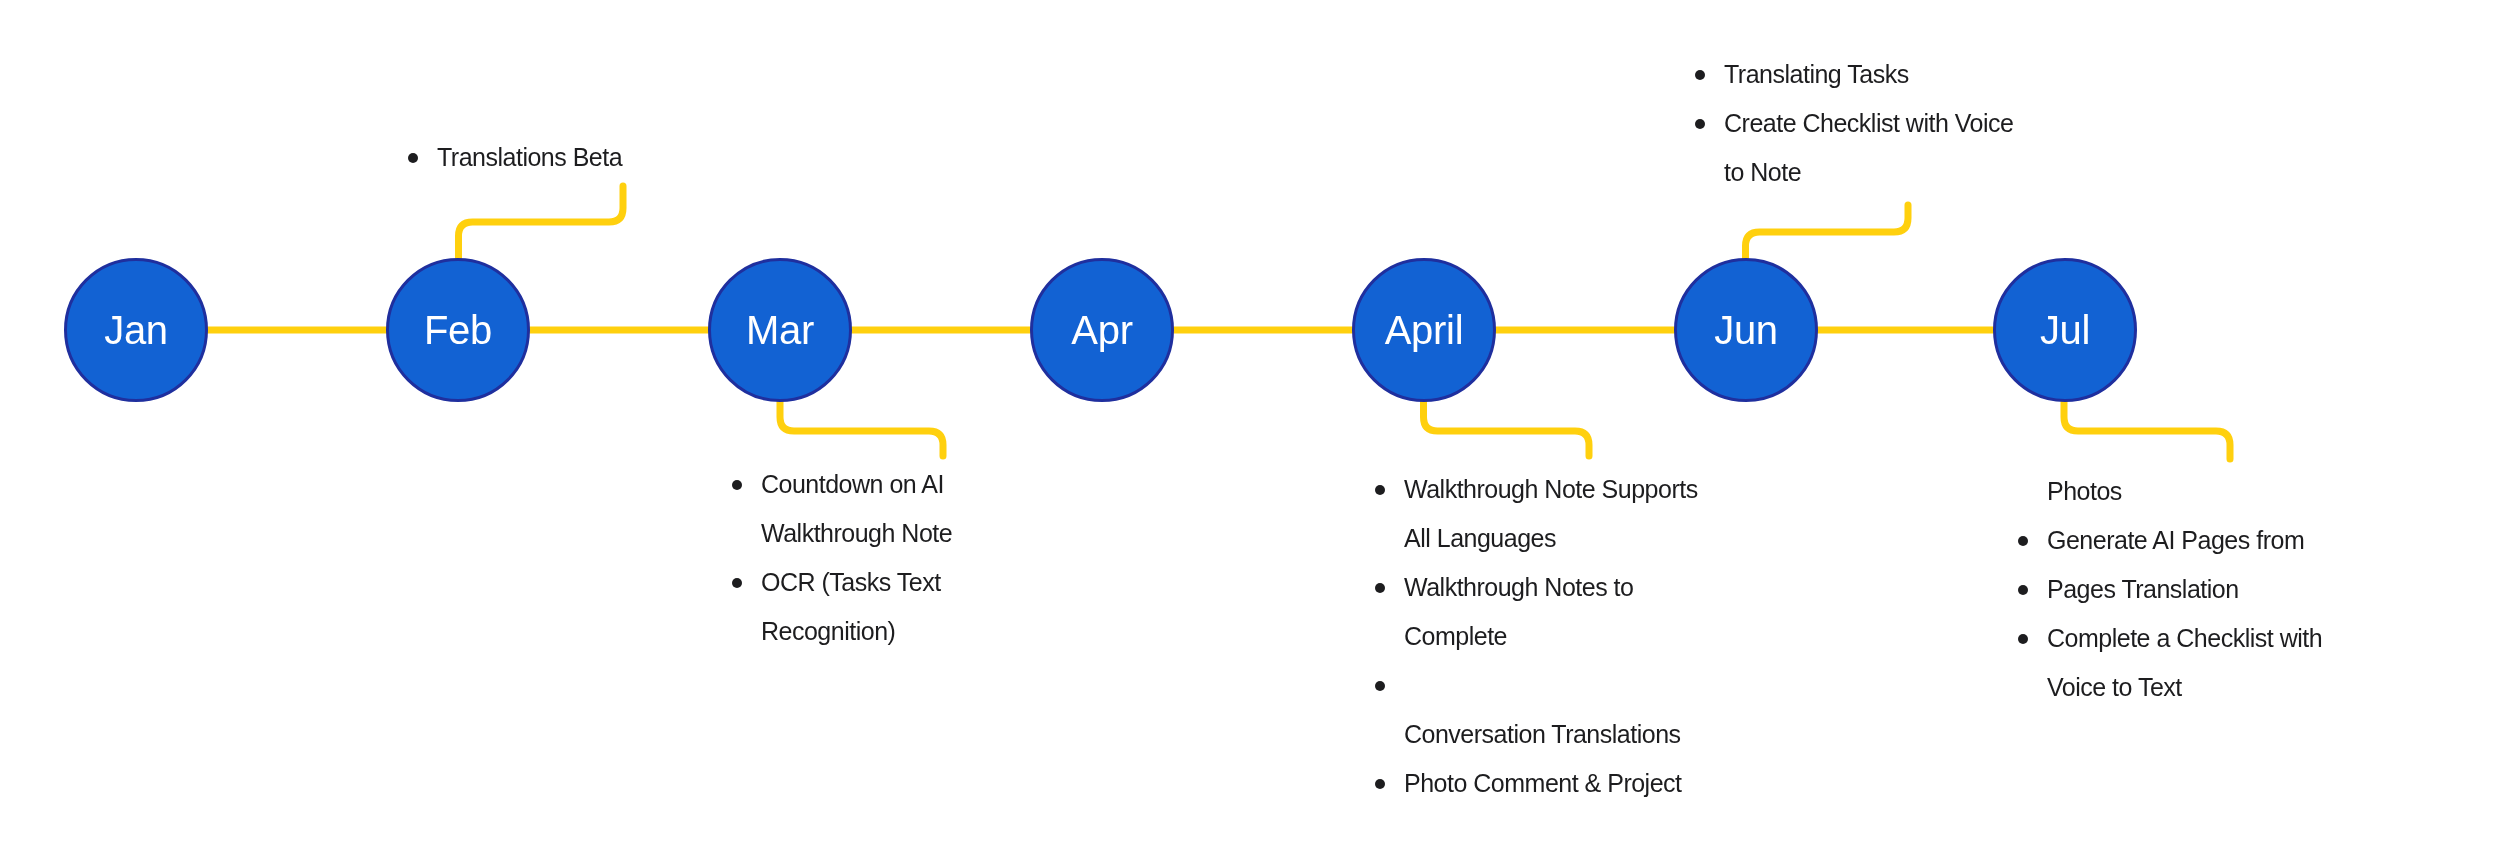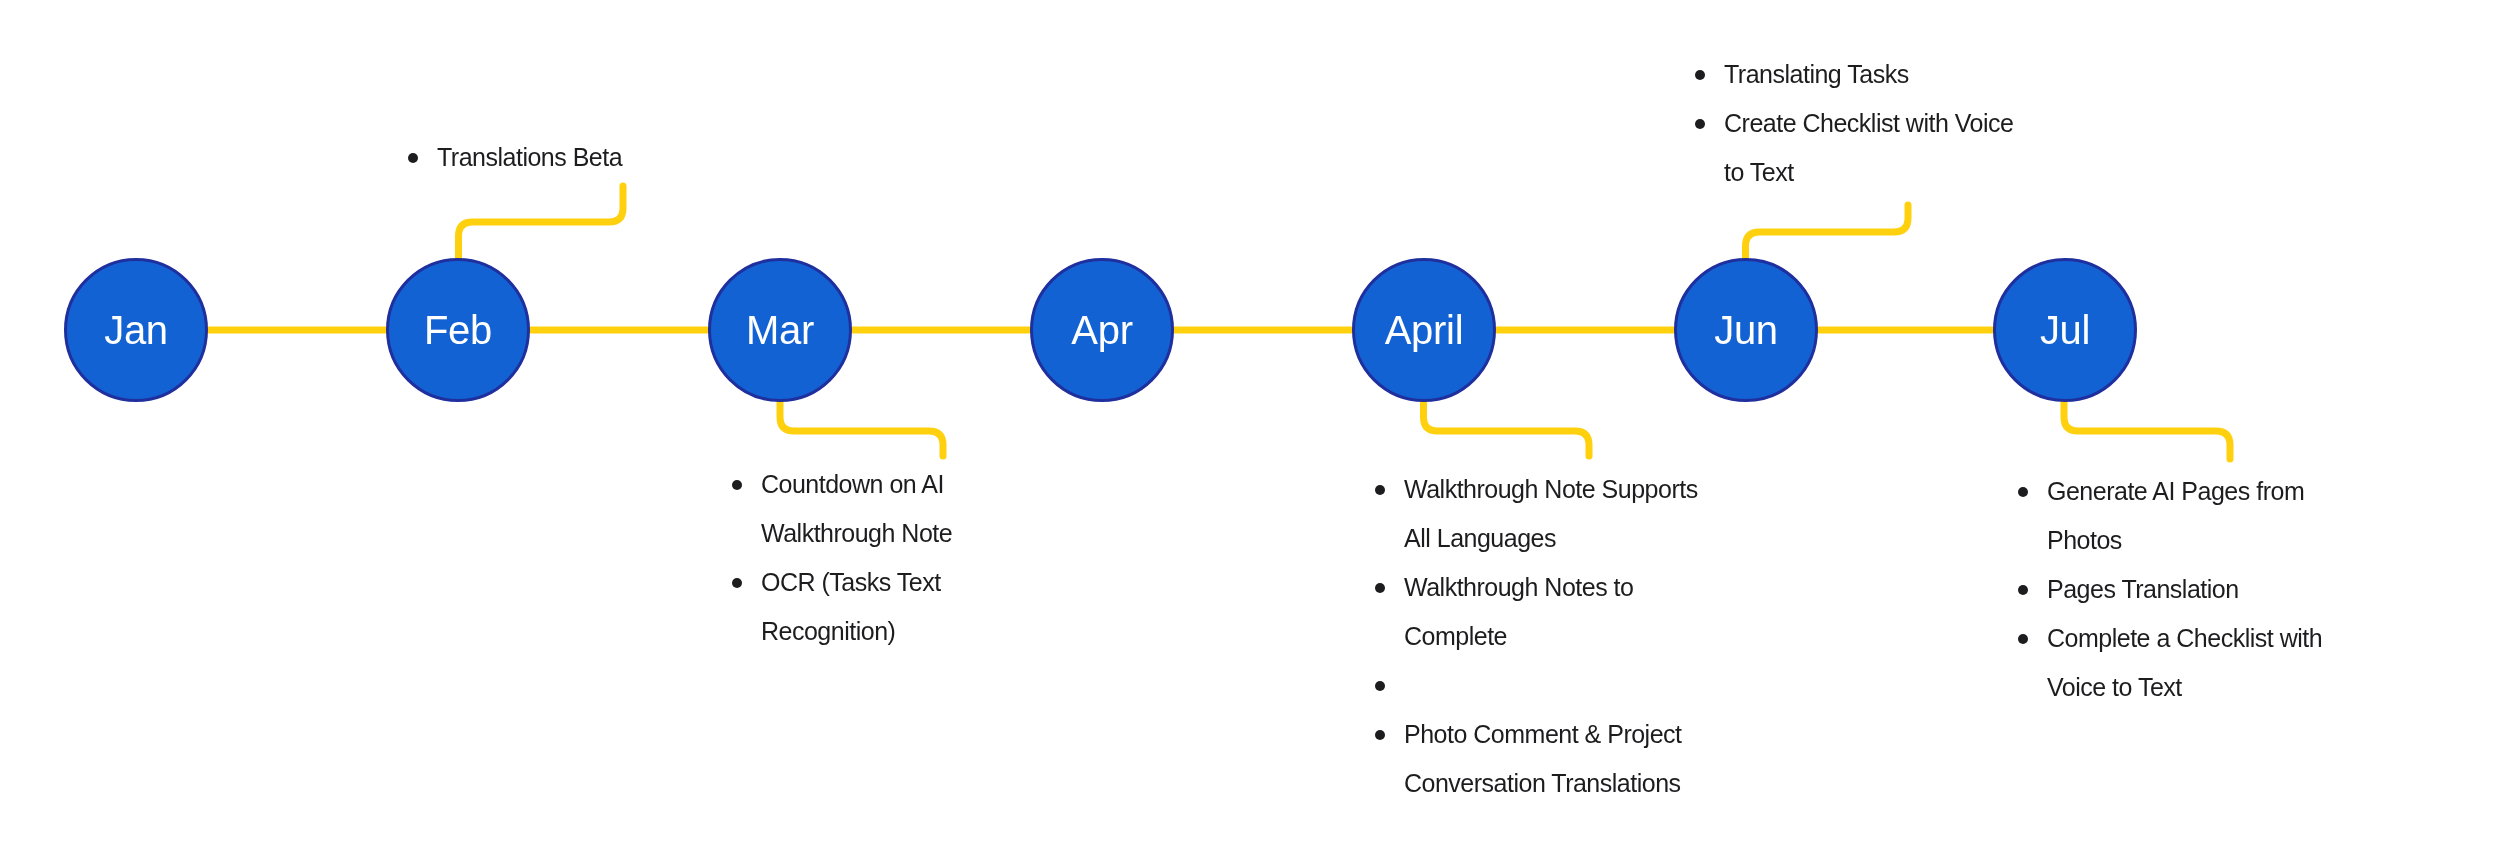--- a/index.html
+++ b/index.html
@@ -133,49 +133,49 @@
       <span class="dot"></span>
       <span>Walkthrough Notes to</span>
     </div>
     <div class="line">
       <span>Complete</span>
     </div>
     <div class="line">
       <span class="dot"></span>
     </div>
     <div class="line">
+      <span>Conversation Translations</span>
+    </div>
+    <div class="line">
       <span class="dot"></span>
       <span>Photo Comment &amp; Project</span>
-    </div>
-    <div class="line">
-      <span>Conversation Translations</span>
     </div>
   </div>
 
   <div class="callout" style="left:1693px; top:50px">
     <div class="line">
       <span class="dot"></span>
       <span>Translating Tasks</span>
     </div>
     <div class="line">
       <span class="dot"></span>
       <span>Create Checklist with Voice</span>
     </div>
     <div class="line">
-      <span>to Text</span>
+      <span>to Note</span>
     </div>
   </div>
 
   <div class="callout" style="left:2016px; top:467px">
     <div class="line">
+      <span>Photos</span>
+    </div>
+    <div class="line">
       <span class="dot"></span>
       <span>Generate AI Pages from</span>
-    </div>
-    <div class="line">
-      <span>Photos</span>
     </div>
     <div class="line">
       <span class="dot"></span>
       <span>Pages Translation</span>
     </div>
     <div class="line">
       <span class="dot"></span>
       <span>Complete a Checklist with</span>
     </div>
     <div class="line">

